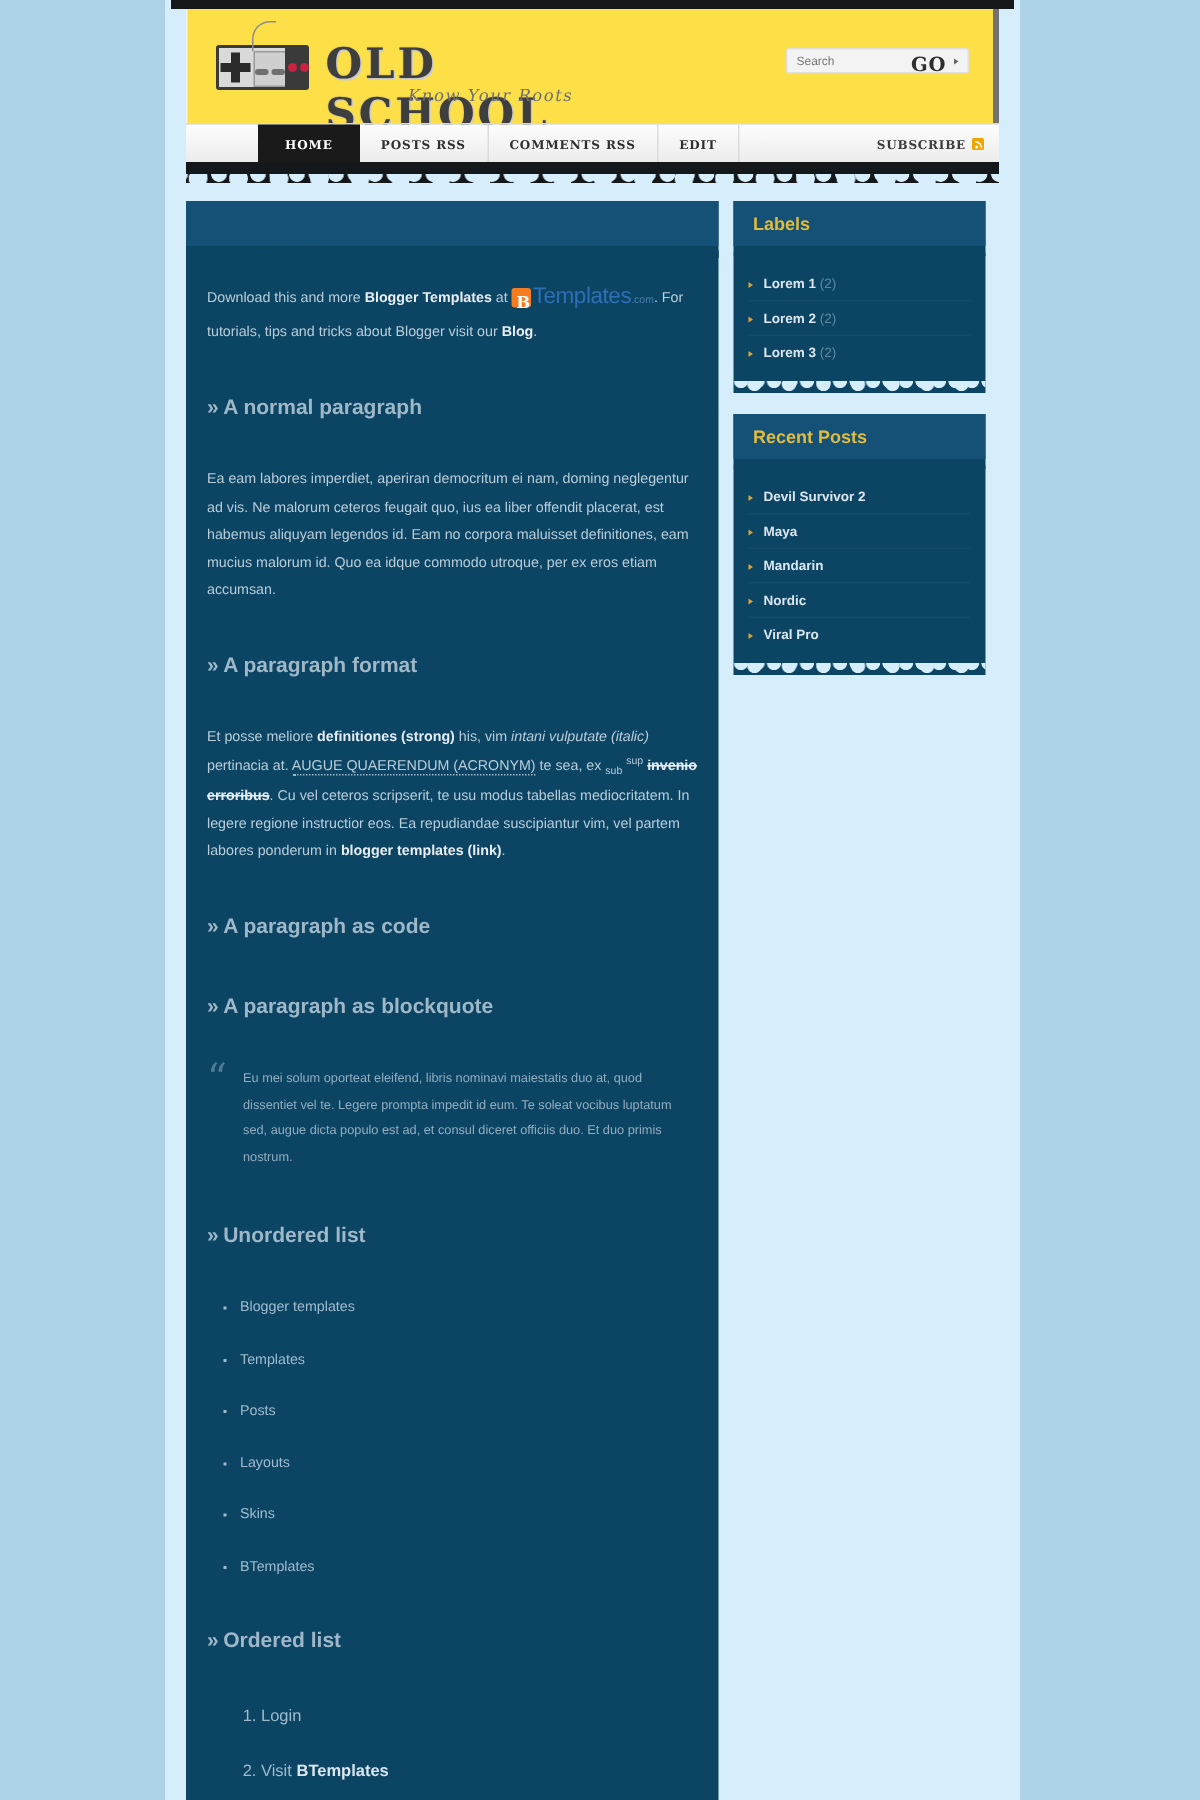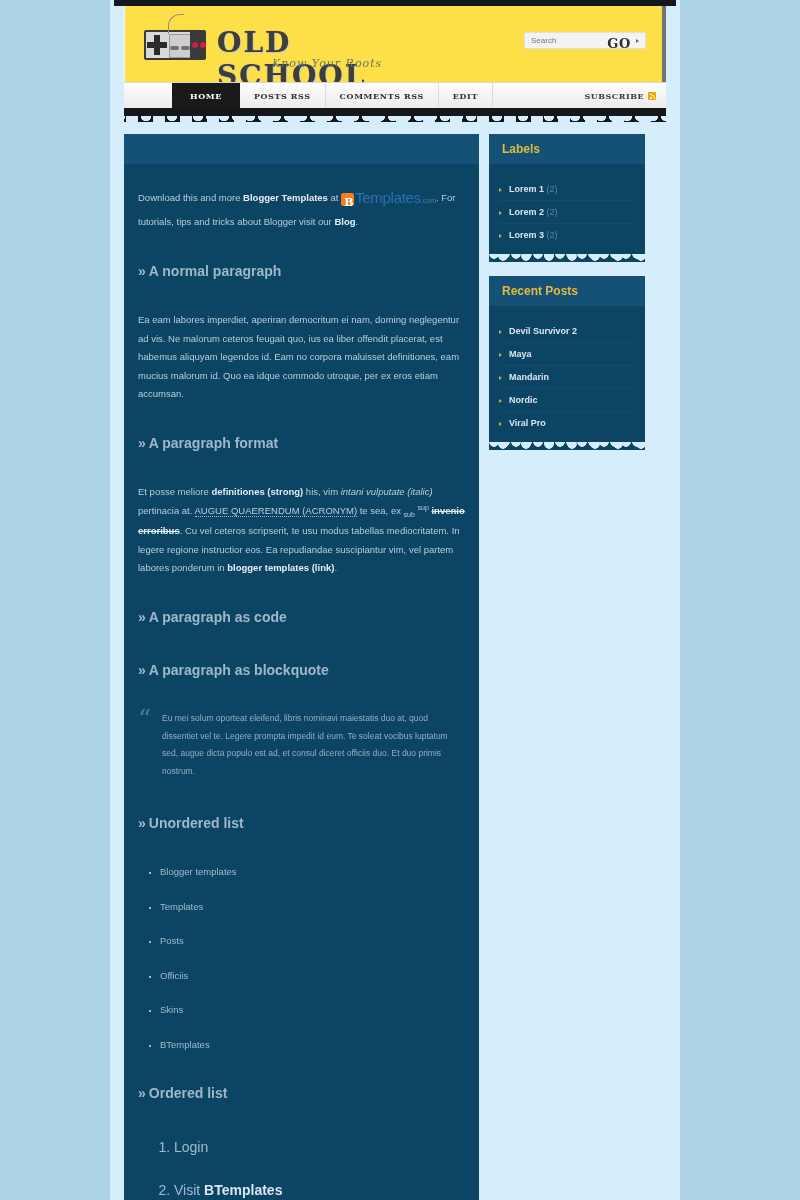--- a/index.html
+++ b/index.html
@@ -406,34 +406,34 @@
     font-size: 9.5px;
   }
   ul.plain-list li::marker { color: #9fbccd; font-size: 8px; }
 
   ol.num-list {
     padding-left: 36px;
   }
   ol.num-list li {
     list-style: decimal;
     margin-bottom: 16px;
-    font-size: 14px;
+    font-size: 11px;
   }
   ol.num-list li b { color: #d9e6ee; }
 
   .strong-t { font-weight: bold; color: #e4edf3; }
   .italic-t { font-style: italic; }
   .acro { border-bottom: 1px dotted #9fb8c8; }
   .sub-t { font-size: 7px; vertical-align: -3px; }
   .sup-t { font-size: 7px; vertical-align: 4px; }
   .del-t { text-decoration: line-through; }
 
   
   .sidebar {
-    width: 156px;
+    width: 168px;
   }
   .widget {
     background: #0c4464;
     margin-bottom: 14px;
     position: relative;
     padding-bottom: 16px;
   }
   .widget-head {
     height: 30px;
     background: #155176;
@@ -575,21 +575,21 @@
             </blockquote>
 
             <div class="sec-label">
               <span class="chev">»</span><span>Unordered list</span>
             </div>
 
             <ul class="plain-list">
               <li>Blogger templates</li>
               <li>Templates</li>
               <li>Posts</li>
-              <li>Officiis</li>
+              <li>Layouts</li>
               <li>Skins</li>
               <li>BTemplates</li>
             </ul>
 
             <div class="sec-label">
               <span class="chev">»</span><span>Ordered list</span>
             </div>
 
             <ol class="num-list">
               <li><span>Login</span><b></b></li>

